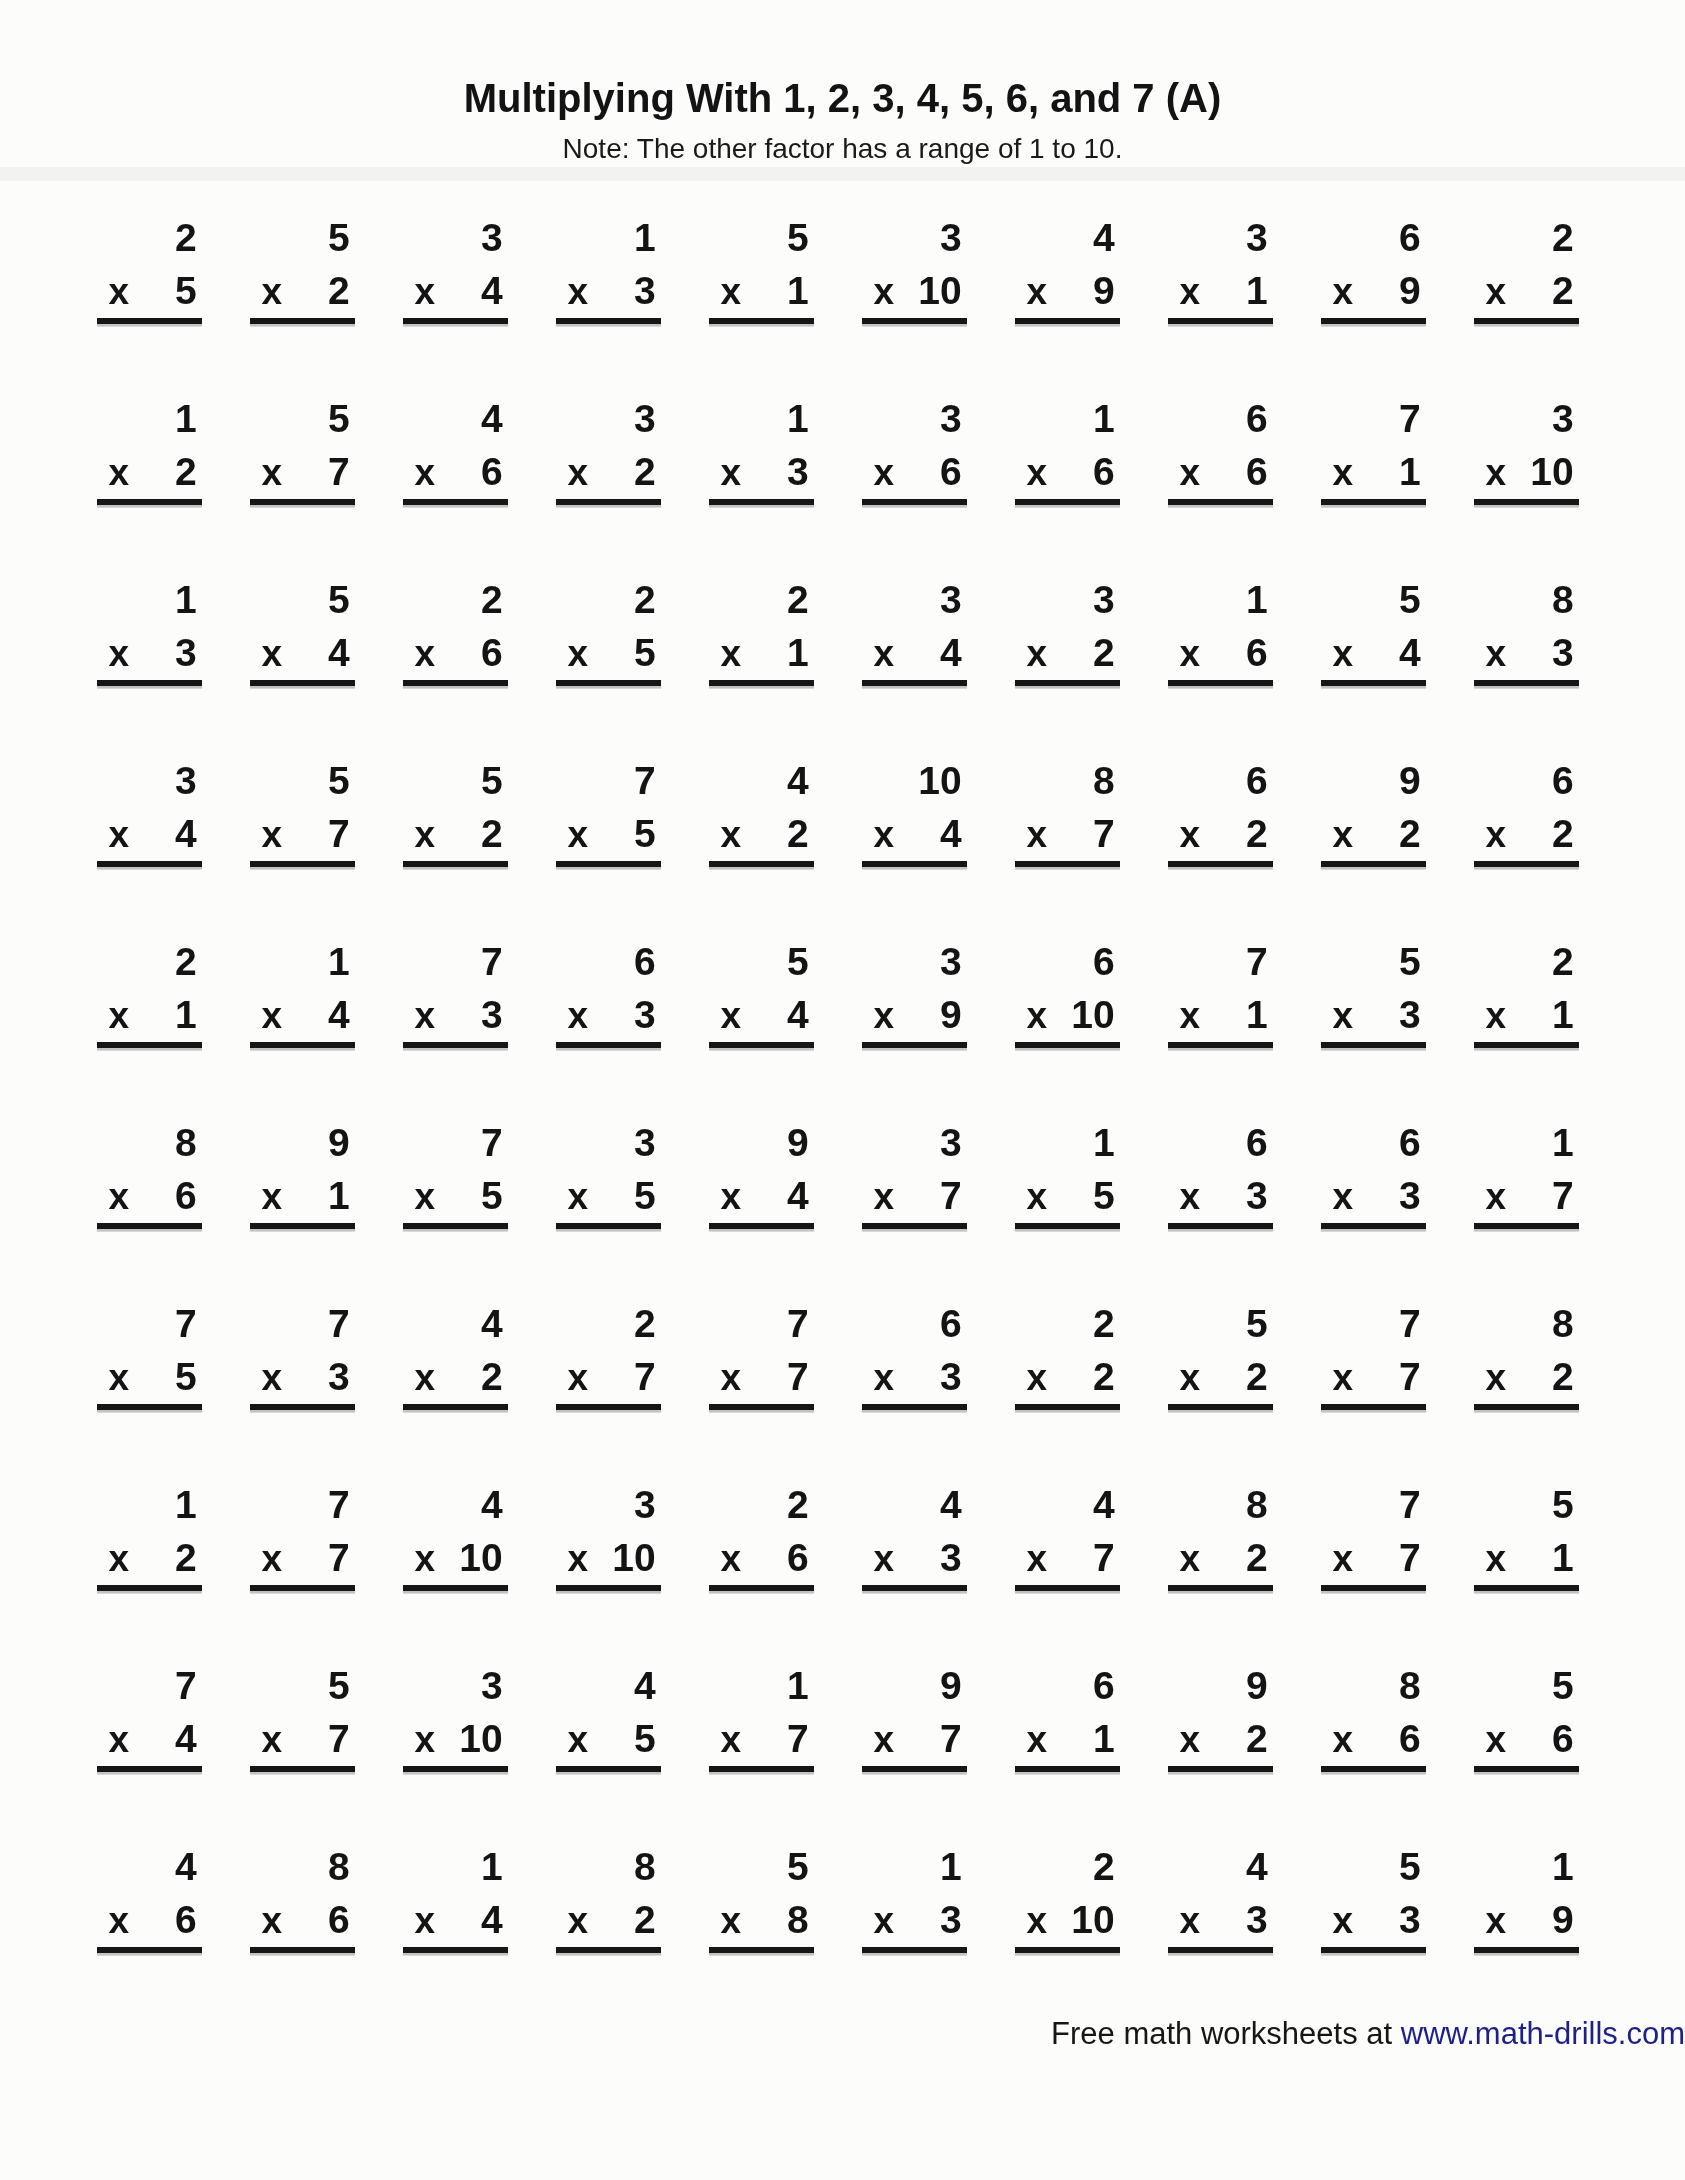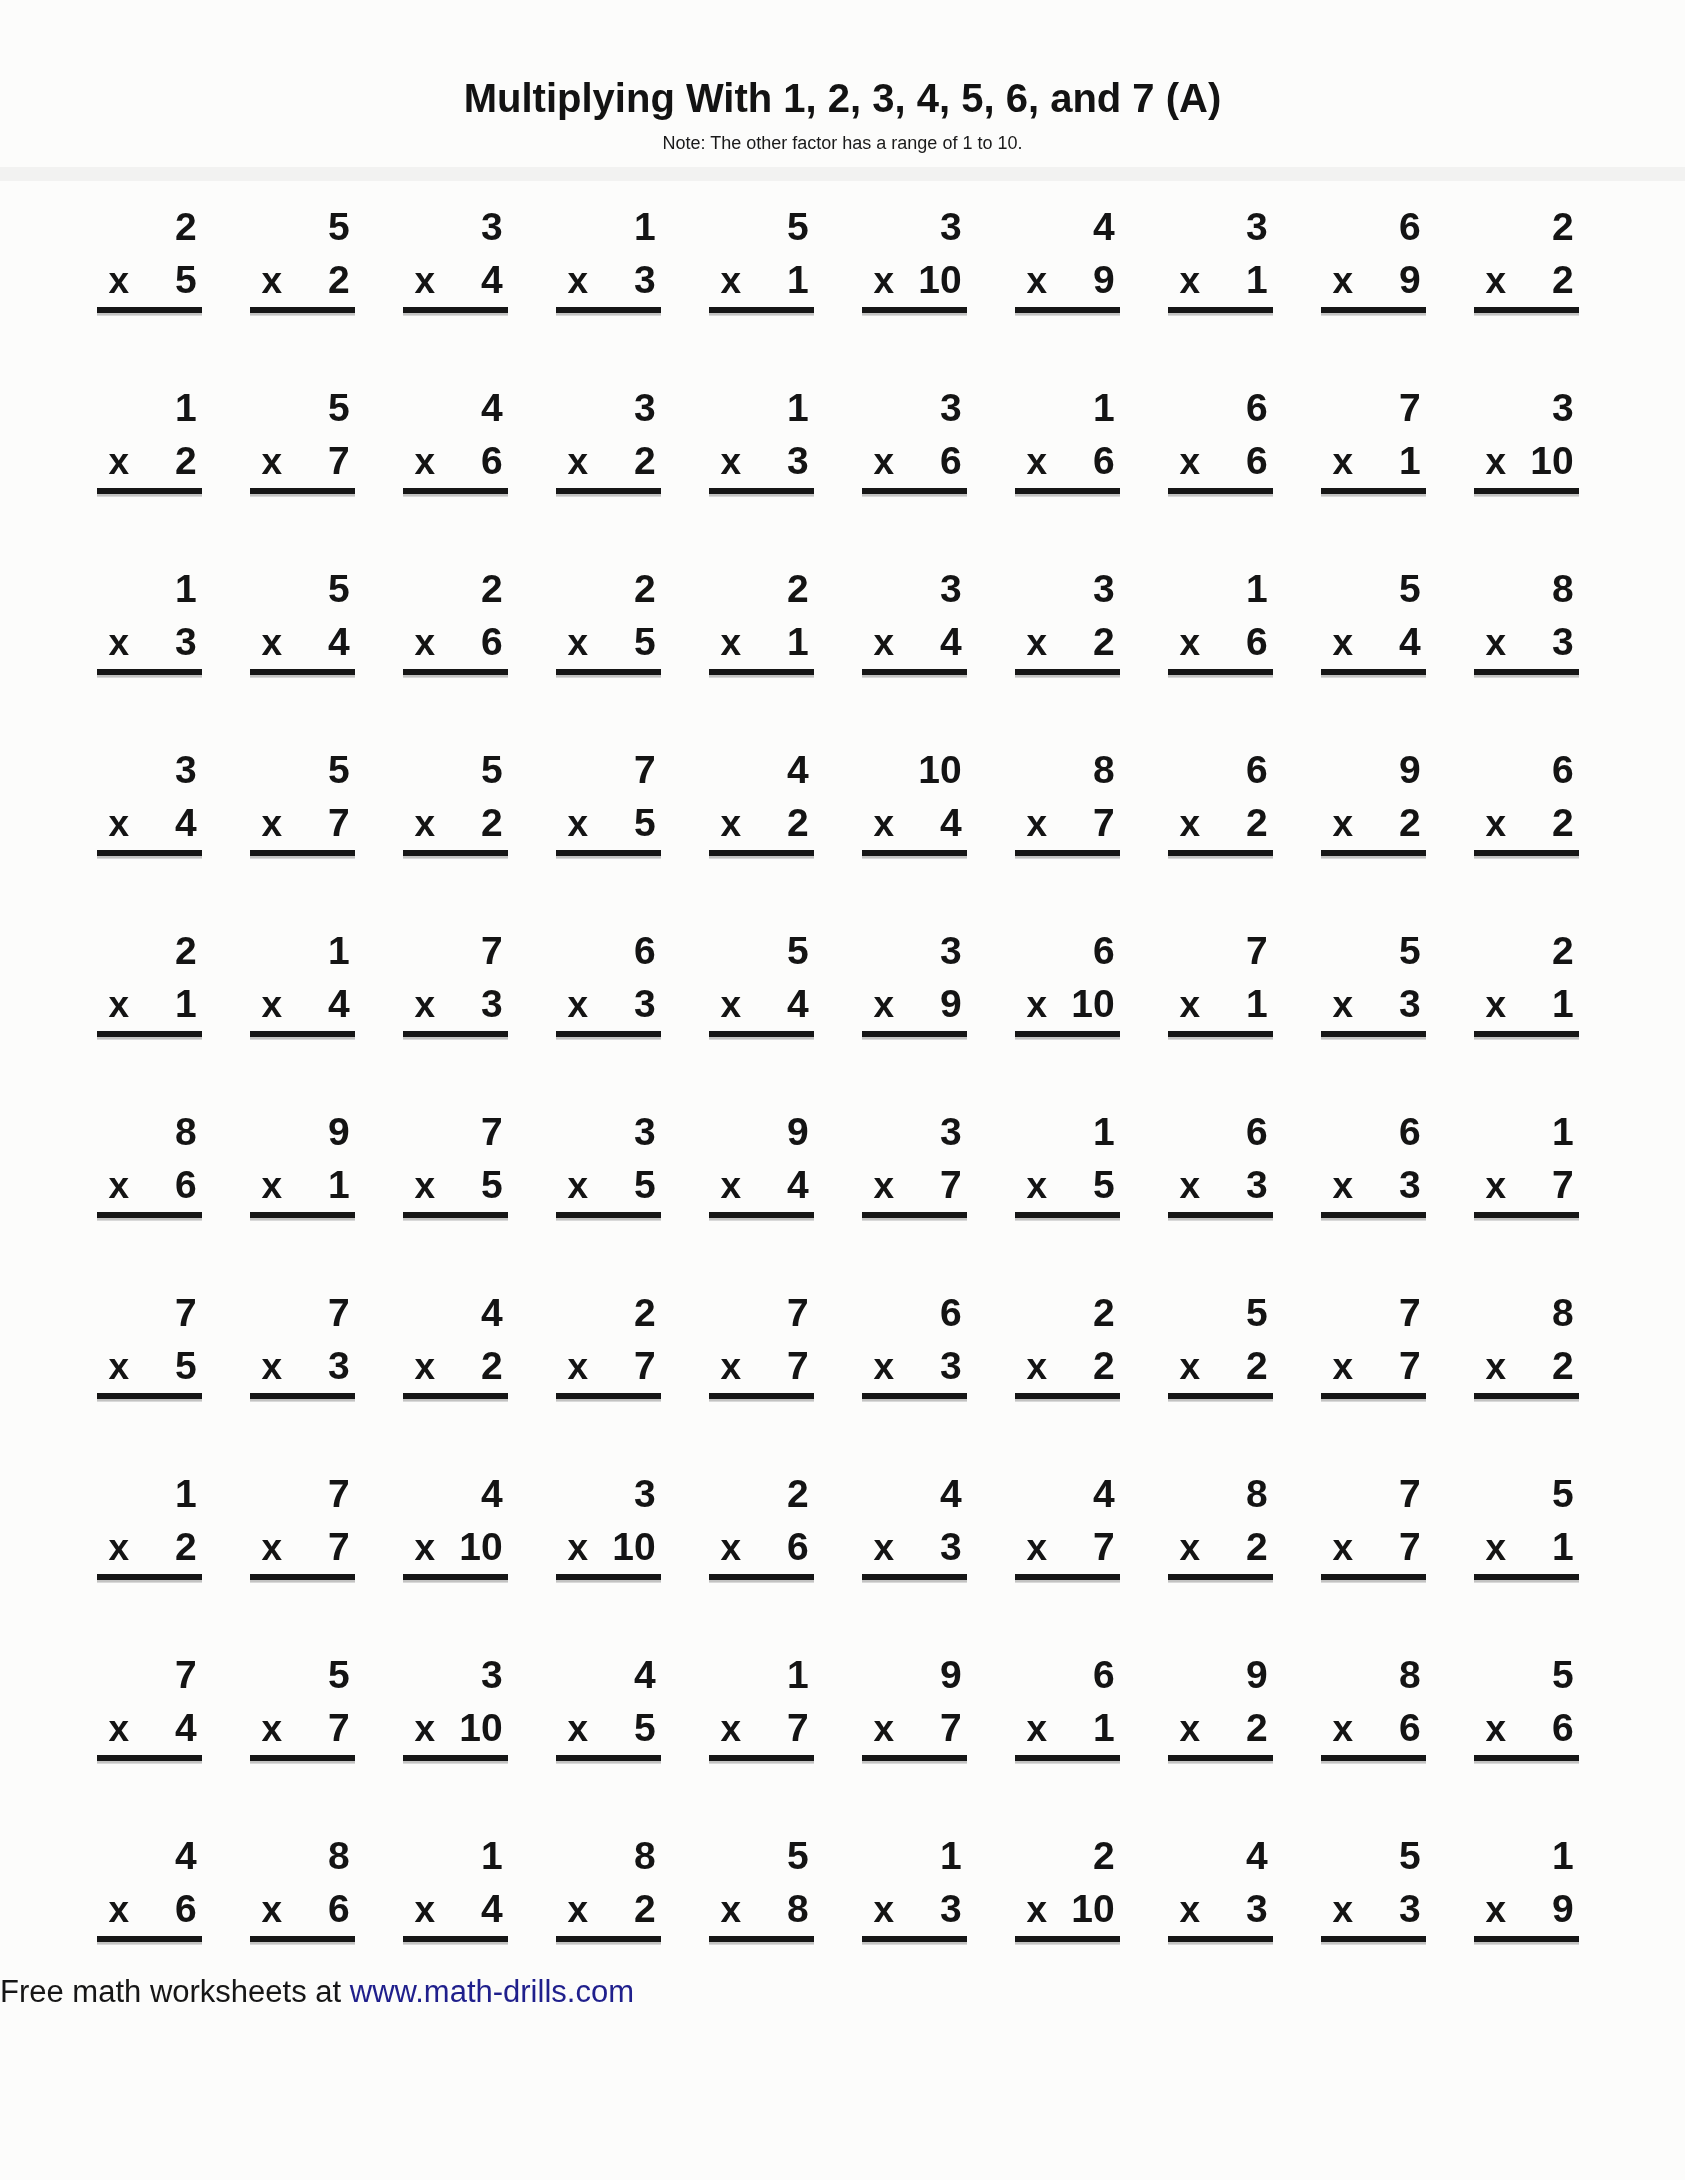--- a/index.html
+++ b/index.html
@@ -27,21 +27,21 @@
   }
   .header { text-align: center; padding-top: 76px; }
   .title {
     font-size: 40px;
     font-weight: 700;
     letter-spacing: 0px;
     color: #131313;
   }
   .note {
     margin-top: 12.3px;
-    font-size: 18px;
+    font-size: 28px;
     font-weight: 400;
     color: #1a1a1a;
   }
   .grid {
     margin-left: 97px;
     margin-top: 53px;
     width: 1488px;
     display: grid;
     grid-template-columns: repeat(10, 105px);
     column-gap: 48px;
@@ -64,22 +64,22 @@
     font-size: 39px;
     font-weight: 700;
     line-height: 1;
     padding: 0 5.3px 8px 11.4px;
     border-bottom: 6.1px solid #161616;
     box-shadow: 0 2.6px 0 rgba(90,90,90,0.35);
     color: #141414;
   }
   .bottom .op { font-size: 37px; }
   .footer {
-    margin-top: 32px;
-    text-align: left;
+    margin-top: 63px;
+    text-align: right;
     font-size: 31px;
     font-weight: 400;
     color: #161616;
   }
   .footer a {
     text-decoration: none;
     font-weight: 400;
   }
 </style>
 </head>

